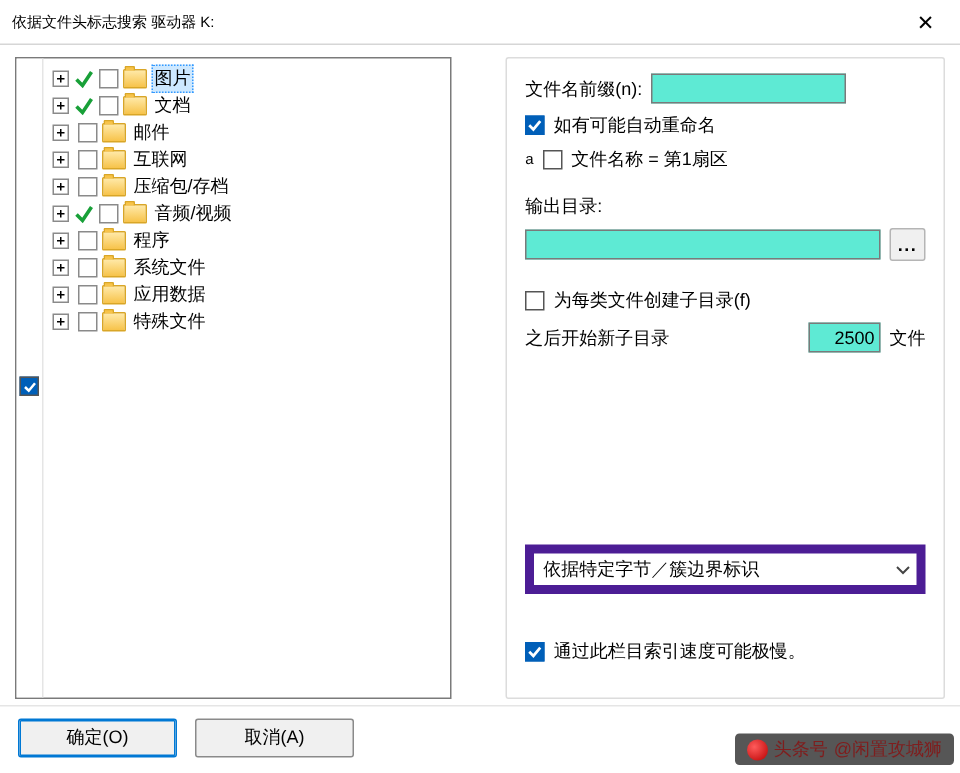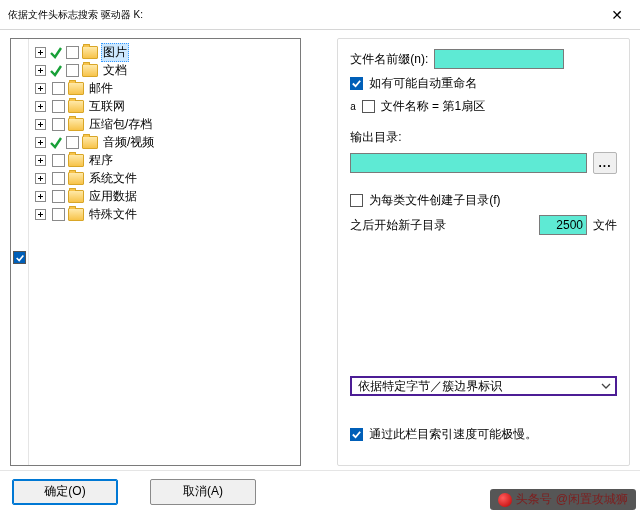--- a/index.html
+++ b/index.html
@@ -200,38 +200,38 @@
     border: 1px solid #b5b5b5;
     background: #f0f0f0;
     border-radius: 2px;
     display: flex;
     align-items: center;
     justify-content: center;
     font-weight: bold;
     letter-spacing: 1px;
   }
   .select {
-    border: 2px solid #4c1d95;
-    height: 20px;
+    border: 6px solid #4c1d95;
+    height: 33px;
     display: flex;
     align-items: center;
     justify-content: space-between;
     padding: 0 4px 0 6px;
     background: #fff;
   }
   .select .chev {
     width: 10px; height: 10px;
   }
   .spacer { flex: 1; }
   
   .footer {
     height: 42px;
     display: flex;
     align-items: center;
-    gap: 32px;
+    gap: 12px;
     padding: 6px 12px;
     border-top: 1px solid #e5e5e5;
     position: relative;
   }
   .big-btn {
     width: 106px;
     height: 26px;
     border: 1px solid #8a8a8a;
     background: #f0f0f0;
     display: flex;

